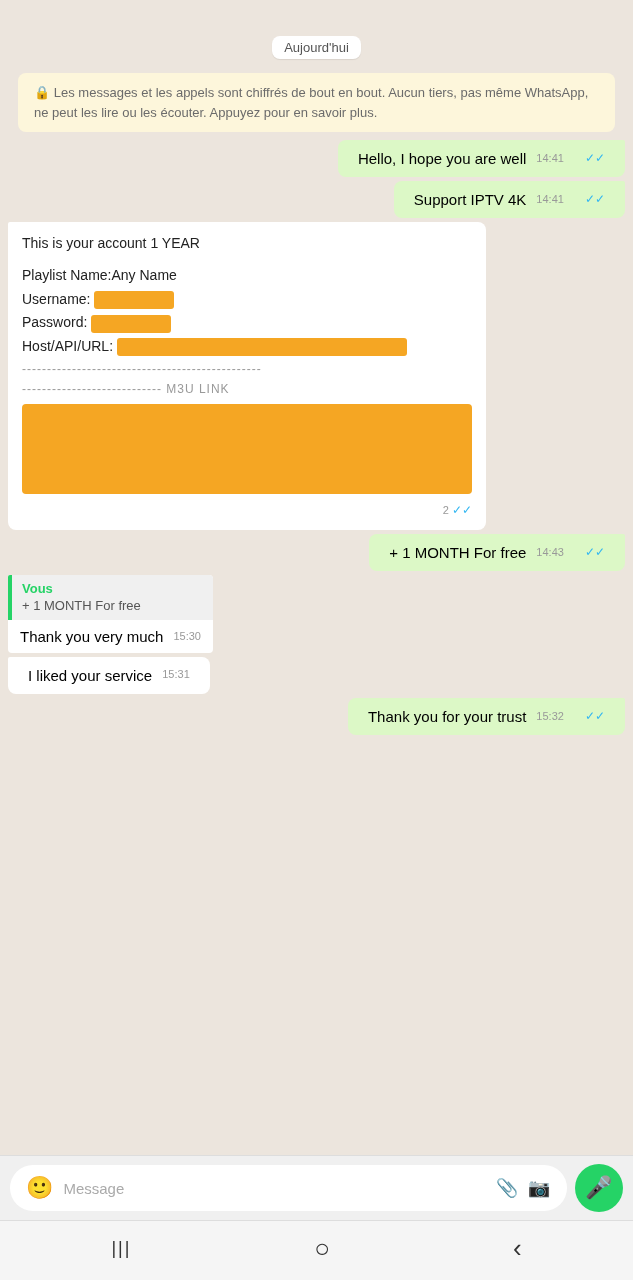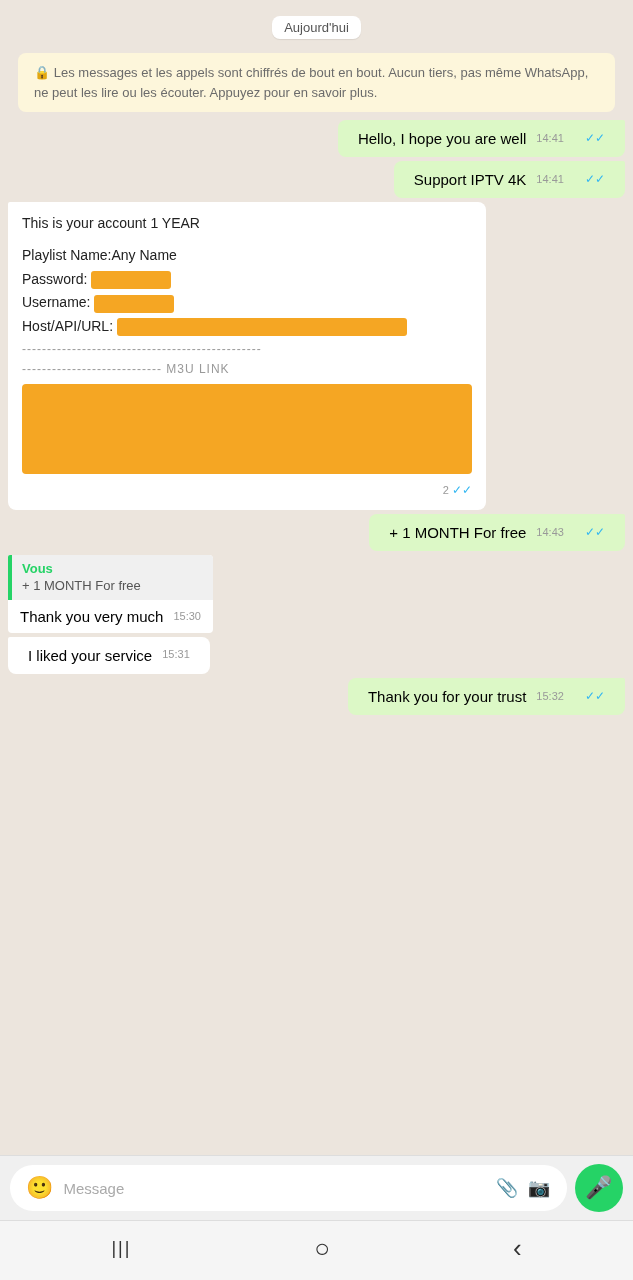--- a/index.html
+++ b/index.html
@@ -16,20 +16,21 @@
 
     
     .chat-area {
       flex: 1;
       overflow-y: auto;
       padding: 10px 8px 10px;
       display: flex;
       flex-direction: column;
       gap: 4px;
       background: #ece5dd;
+      margin-top: 20px;
     }
 
     
     .date-label {
       align-self: center;
       background: #fff;
       border-radius: 8px;
       padding: 4px 12px;
       font-size: 13px;
       color: #555;
@@ -261,25 +262,25 @@
       </span>
     </div>
   </div>
 
   <div class="bubble-row received" style="max-width:530px;">
     <div class="account-bubble">
       <div>This is your account 1 YEAR</div>
       <div style="height:8px;"></div>
       <div>Playlist Name:Any Name</div>
       <div>
+        <span>Username:</span>
+        <span class="redacted redacted-sm"></span>
+      </div>
+      <div>
         <span>Password:</span>
-        <span class="redacted redacted-sm"></span>
-      </div>
-      <div>
-        <span>Username:</span>
         <span class="redacted redacted-sm"></span>
       </div>
       <div>
         <span>Host/API/URL:</span>
         <span class="redacted redacted-lg"></span>
       </div>
       <div class="dashed-line">------------------------------------------------</div>
       <div class="dashed-line">---------------------------- M3U LINK</div>
       <span class="redacted redacted-xl"></span>
       <span class="bubble-meta" style="margin-top:6px; display:flex; justify-content:flex-end; align-items:center; gap:3px;">

